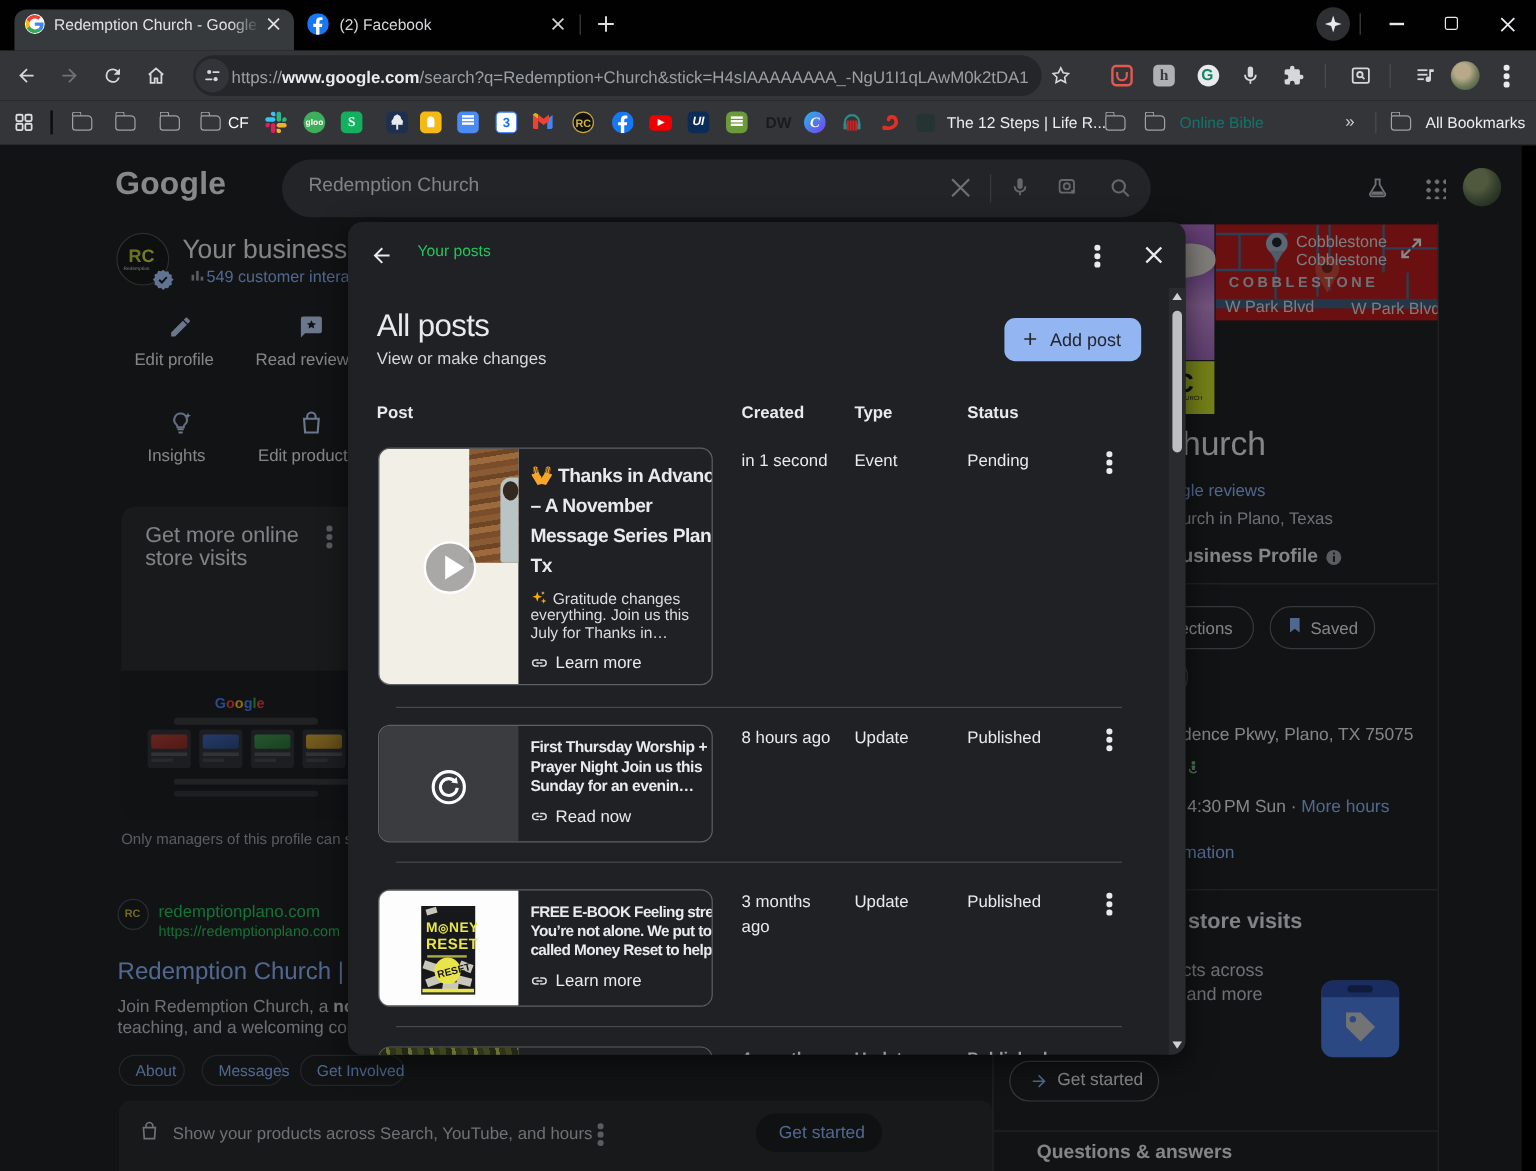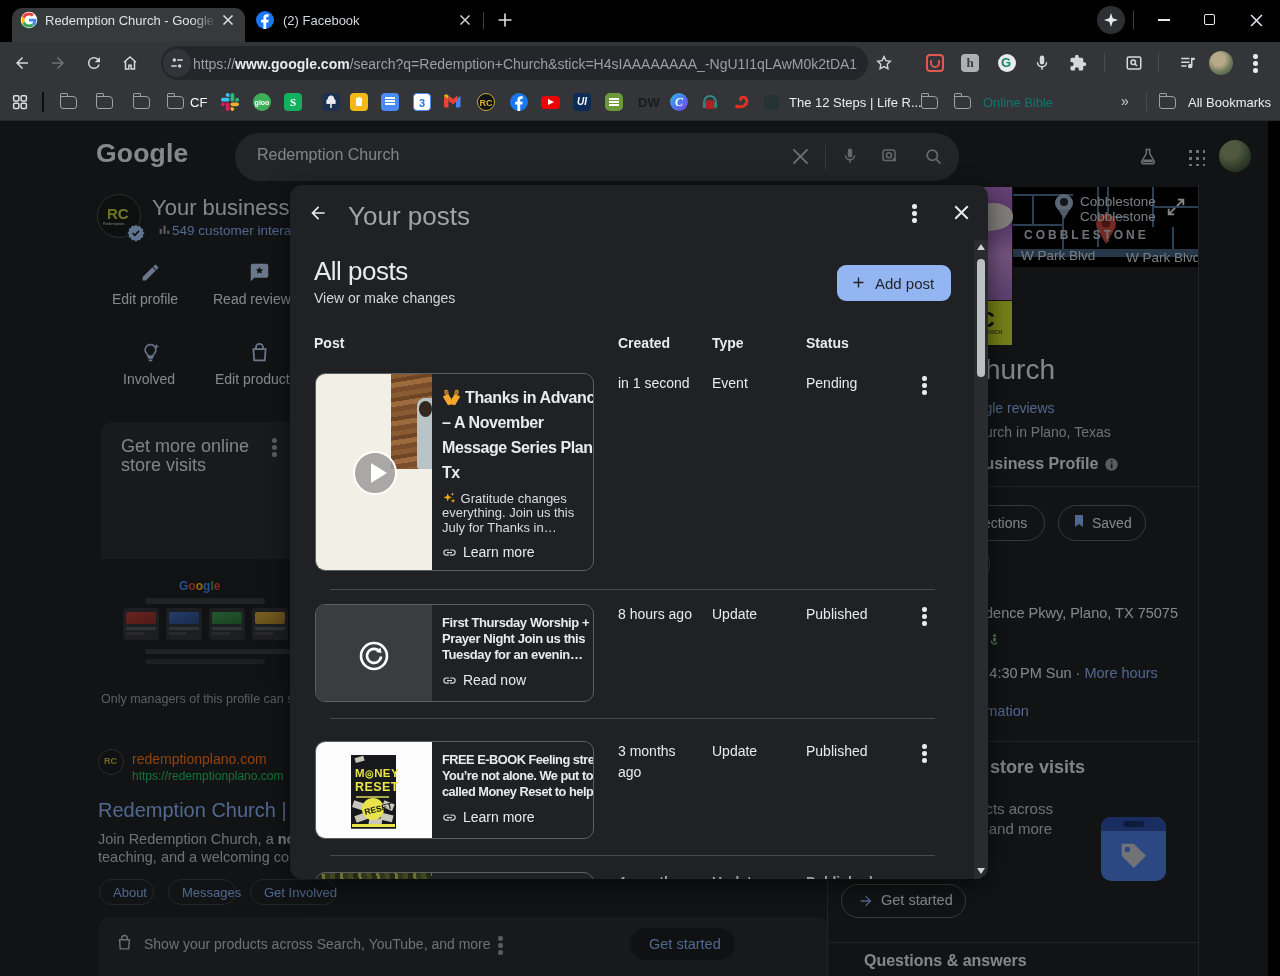--- a/index.html
+++ b/index.html
@@ -266,21 +266,21 @@
         <path fill="#b9cdf2" d="M20 2H4a2 2 0 0 0-2 2v18l4-4h14a2 2 0 0 0 2-2V4a2 2 0 0 0-2-2zm-8 3.5l1.3 2.8 3 .3-2.2 2 .6 2.9L12 12l-2.7 1.5.6-2.9-2.2-2 3-.3z"></path>
       </svg>
 <div class="abs nw" style="left:213px;top:170px;font-size:14px;color:#e4e6e9">Read reviews</div>
 <svg class="abs" style="left:140px;top:221px" width="21" height="21" viewBox="0 0 24 24">
         <g fill="none" stroke="#b9cdf2" stroke-width="2">
           <path d="M9 18h6M10 21h4"></path>
           <path d="M12 3a6 6 0 0 0-4 10.5c.8.7 1 1.5 1 2.5h6c0-1 .2-1.8 1-2.5A6 6 0 0 0 12 3z" opacity="0.9"></path>
         </g>
         <path fill="#b9cdf2" d="M19 2l.8 2.2L22 5l-2.2.8L19 8l-.8-2.2L16 5l2.2-.8z"></path>
       </svg>
-<div class="abs nw" style="left:123px;top:250px;font-size:14px;color:#e4e6e9">Involved</div>
+<div class="abs nw" style="left:123px;top:250px;font-size:14px;color:#e4e6e9">Insights</div>
 <svg class="abs" style="left:249px;top:221px" width="21" height="21" viewBox="0 0 24 24">
         <path fill="none" stroke="#b9cdf2" stroke-width="2" d="M5 8h14l-1 13H6L5 8zm3 0V6a4 4 0 0 1 8 0v2"></path>
       </svg>
 <div class="abs nw" style="left:215px;top:250px;font-size:14px;color:#e4e6e9">Edit products</div>
 
 <div class="abs" style="left:101px;top:301px;width:480px;height:262px;background:#2c2d30;border-radius:12px"></div>
 <div class="kebab kgr abs" style="left:272px;top:324px"></div>
 <div class="abs nw" style="left:121px;top:315px;font-size:18px;color:#dee1e5">Get more online</div>
 <div class="abs nw" style="left:121px;top:334px;font-size:18px;color:#dee1e5">store visits</div>
 <div class="abs" style="left:101px;top:438px;width:480px;height:125px;background:#1e1f23;border-radius:0 0 12px 12px;overflow:hidden"></div>
@@ -305,51 +305,51 @@
         <div style="margin:4px 3px 0;height:12px;background:linear-gradient(160deg,#d2a83a,#a8822a);border-radius:2px"></div>
         <div style="margin:3px 3px 0;height:3px;background:#55565a"></div>
         <div style="margin:2px 3px 0;height:3px;background:#47484c;width:18px"></div>
       </div>
 <div class="abs" style="left:145px;top:528px;width:160px;height:5px;background:#3a3b3f;border-radius:2px"></div>
 <div class="abs" style="left:145px;top:538px;width:120px;height:5px;background:#33343a;border-radius:2px"></div>
 <div class="abs nw" style="left:101px;top:571px;font-size:12.5px;color:#9aa0a6">Only managers of this profile can see this</div>
 
 <div class="abs" style="left:98px;top:628px;width:26px;height:26px;border-radius:50%;background:#1d1e20;border:1px solid #494c50"></div>
 <div class="abs nw" style="left:104px;top:635px;font-size:9px;font-weight:bold;color:#c9b33c">RC</div>
-<div class="abs nw" style="left:132px;top:630px;font-size:14px;color:#f97316">redemptionplano.com</div>
+<div class="abs nw" style="left:132px;top:630px;font-size:14px;color:#22c55e">redemptionplano.com</div>
 <div class="abs nw" style="left:132px;top:648px;font-size:12px;color:#22c55e">https://redemptionplano.com</div>
 <div class="abs nw lnk" style="left:98px;top:678px;font-size:20px">Redemption Church | Plano TX</div>
 <div class="abs nw" style="left:98px;top:710px;font-size:14.5px;color:#bdc1c6">Join Redemption Church, a <span style="color:#dfe1e5;font-weight:bold">non</span>denominational church</div>
 <div class="abs nw" style="left:98px;top:728px;font-size:14.5px;color:#bdc1c6">teaching, and a welcoming community</div>
 <div class="abs" style="left:99px;top:758px;width:55px;height:26px;border:1px solid #3f4145;border-radius:14px"></div>
 <div class="abs nw lnk" style="left:113px;top:764px;font-size:13px">About</div>
 <div class="abs" style="left:168px;top:758px;width:68px;height:26px;border:1px solid #3f4145;border-radius:14px"></div>
 <div class="abs nw lnk" style="left:182px;top:764px;font-size:13px">Messages</div>
 <div class="abs" style="left:250px;top:758px;width:87px;height:26px;border:1px solid #3f4145;border-radius:14px"></div>
 <div class="abs nw lnk" style="left:264px;top:764px;font-size:13px">Get Involved</div>
 
 <div class="abs" style="left:99px;top:796px;width:728px;height:59px;background:#2a2b2e;border-radius:10px 10px 0 0"></div>
 <svg class="abs" style="left:116px;top:813px" width="17" height="17" viewBox="0 0 24 24">
         <path fill="none" stroke="#bdc1c6" stroke-width="2" d="M5 8h14l-1 13H6L5 8zm3 0V6a4 4 0 0 1 8 0v2"></path>
       </svg>
-<div class="abs nw" style="left:144px;top:815px;font-size:14px;color:#bdc1c6">Show your products across Search, YouTube, and more</div>
+<div class="abs nw" style="left:144px;top:815px;font-size:14px;color:#bdc1c6">Show your products across Search, YouTube, and hours</div>
 <div class="kebab kgr abs" style="left:498px;top:822px"></div>
 <div class="abs" style="left:630px;top:807px;width:105px;height:32px;background:#1d1e21;border-radius:16px"></div>
 <div class="abs nw lnk" style="left:649px;top:815px;font-size:14.5px">Get started</div>
 
 <div class="abs" style="left:827px;top:64px;width:1px;height:791px;background:#3c4043"></div>
 <div class="abs" style="left:1198px;top:64px;width:1px;height:791px;background:#3c4043"></div>
 
 <div class="abs" style="left:940px;top:66px;width:72px;height:113px;background:linear-gradient(180deg,#b070c8 0%,#945cb8 30%,#c890d8 60%,#a06cc0 100%);"></div>
 <div class="abs" style="left:966px;top:82px;width:47px;height:28px;background:#ded9d2;border-radius:45% 55% 40% 40%;transform:rotate(-10deg)"></div>
 <div class="abs" style="left:940px;top:180px;width:72px;height:44px;background:#c9dc2a"></div>
 <div class="abs nw" style="left:963px;top:186px;font-size:22px;font-weight:bold;color:#14161a">RC</div>
 <div class="abs nw" style="left:952px;top:208px;font-size:5px;color:#14161a">Redemption CHURCH</div>
 
-<div class="abs" style="left:1013px;top:66px;width:185px;height:80px;background:#000000;overflow:hidden">
+<div class="abs" style="left:1013px;top:66px;width:185px;height:80px;background:#b91c1c;overflow:hidden">
 <svg width="185" height="80" viewBox="0 0 185 80">
           <g stroke="#4c6d91" stroke-width="2" fill="none">
             <path d="M0 8h60M20 8v30M0 38h50M50 10v60M85 0v60M95 0v55M85 30h30M140 0v40M140 20h45M160 40v30"></path>
           </g>
           <rect x="0" y="62" width="185" height="8" fill="#415d7c"></rect>
           <circle cx="51" cy="16" r="9" fill="#9db3c8"></circle>
           <circle cx="51" cy="15" r="4" fill="#1c2630"></circle>
           <path d="M45 22l6 10 6-10" fill="#8aa0b5"></path>
           <circle cx="93" cy="37" r="10" fill="#c5493c"></circle>
           <circle cx="93" cy="36" r="4.5" fill="#7a251d"></circle>
@@ -413,21 +413,21 @@
       </svg>
 <div class="abs nw" style="left:881px;top:771px;font-size:14.5px;color:#e4e6e9">Get started</div>
 <div class="abs" style="left:828px;top:821px;width:370px;height:1px;background:#3c4043"></div>
 <div class="abs nw" style="left:864px;top:831px;font-size:16px;font-weight:bold;color:#e4e6e9">Questions &amp; answers</div>
 <div id="scrim" class="abs"></div>
 </div>
 <div id="modal" class="abs">
 <svg class="abs" style="left:18px;top:18px" width="20" height="20" viewBox="0 0 24 24">
         <path fill="#e8eaed" d="M20 11H7.8l5.6-5.6L12 4l-8 8 8 8 1.4-1.4L7.8 13H20v-2z"></path>
       </svg>
-<div class="abs nw" style="left:58px;top:16px;font-size:26px;color:#a3a3a3">Your posts</div>
+<div class="abs nw" style="left:58px;top:16px;font-size:13px;color:#22c55e">Your posts</div>
 <div class="kebab abs" style="left:622px;top:26px"></div>
 <svg class="abs" style="left:664px;top:20px" width="15" height="15" viewBox="0 0 12 12">
         <path stroke="#e8eaed" stroke-width="1.6" d="M1 1l10 10M11 1L1 11"></path>
       </svg>
 <div class="abs nw" style="left:24px;top:71px;font-size:26px;letter-spacing:-0.5px;color:#e8eaed">All posts</div>
 <div class="abs nw" style="left:24px;top:105px;font-size:14px;color:#d5d7da">View or make changes</div>
 <div class="abs" style="left:547px;top:80px;width:114px;height:36px;border-radius:9px;background:#93b5f2"></div>
 <svg class="abs" style="left:560px;top:89px" width="17" height="17" viewBox="0 0 24 24">
         <path fill="#24262b" d="M11 5h2v6h6v2h-6v6h-2v-6H5v-2h6z"></path>
       </svg>
@@ -486,21 +486,21 @@
 <div class="card" style="top:419px;height:98px">
  <div class="thumb" style="background:#3b3c40"></div>
  <svg class="abs" style="left:42px;top:35px" width="32" height="32" viewBox="0 0 32 32">
           <circle cx="16" cy="16" r="13" fill="none" stroke="#fff" stroke-width="2.6"></circle>
           <path fill="none" stroke="#fff" stroke-width="2.6" d="M21.5 11.5a7 7 0 1 0 1.5 5"></path>
           <path fill="#fff" d="M22.5 7.5l1 5.5-5.5-1z"></path>
         </svg>
  <div class="abs" style="left:126px;top:10px;width:155px;font-size:13px;letter-spacing:-0.4px;font-weight:bold;color:#e8eaed;line-height:16.2px">
   <div class="nw" style="overflow:hidden">First Thursday Worship +</div>
   <div class="nw" style="overflow:hidden">Prayer Night Join us this</div>
-  <div class="nw" style="overflow:hidden">Tuesday for an evenin…</div>
+  <div class="nw" style="overflow:hidden">Sunday for an evenin…</div>
  </div>
  <svg class="abs" style="left:126px;top:68px" width="15" height="15" viewBox="0 0 24 24">
           <path fill="#dadce0" d="M3.9 12A3.1 3.1 0 0 1 7 8.9h4V7H7a5 5 0 0 0 0 10h4v-1.9H7A3.1 3.1 0 0 1 3.9 12zM8 13h8v-2H8v2zm9-6h-4v1.9h4a3.1 3.1 0 0 1 0 6.2h-4V17h4a5 5 0 0 0 0-10z"></path>
         </svg>
  <div class="abs nw" style="left:147px;top:67px;font-size:14px;color:#e8eaed">Read now</div>
 </div>
 <div class="cell abs nw" style="left:328px;top:421px">8 hours ago</div>
 <div class="cell abs nw" style="left:422px;top:421px">Update</div>
 <div class="cell abs nw" style="left:516px;top:421px">Published</div>
 <div class="kebab abs" style="left:632px;top:429px"></div>

